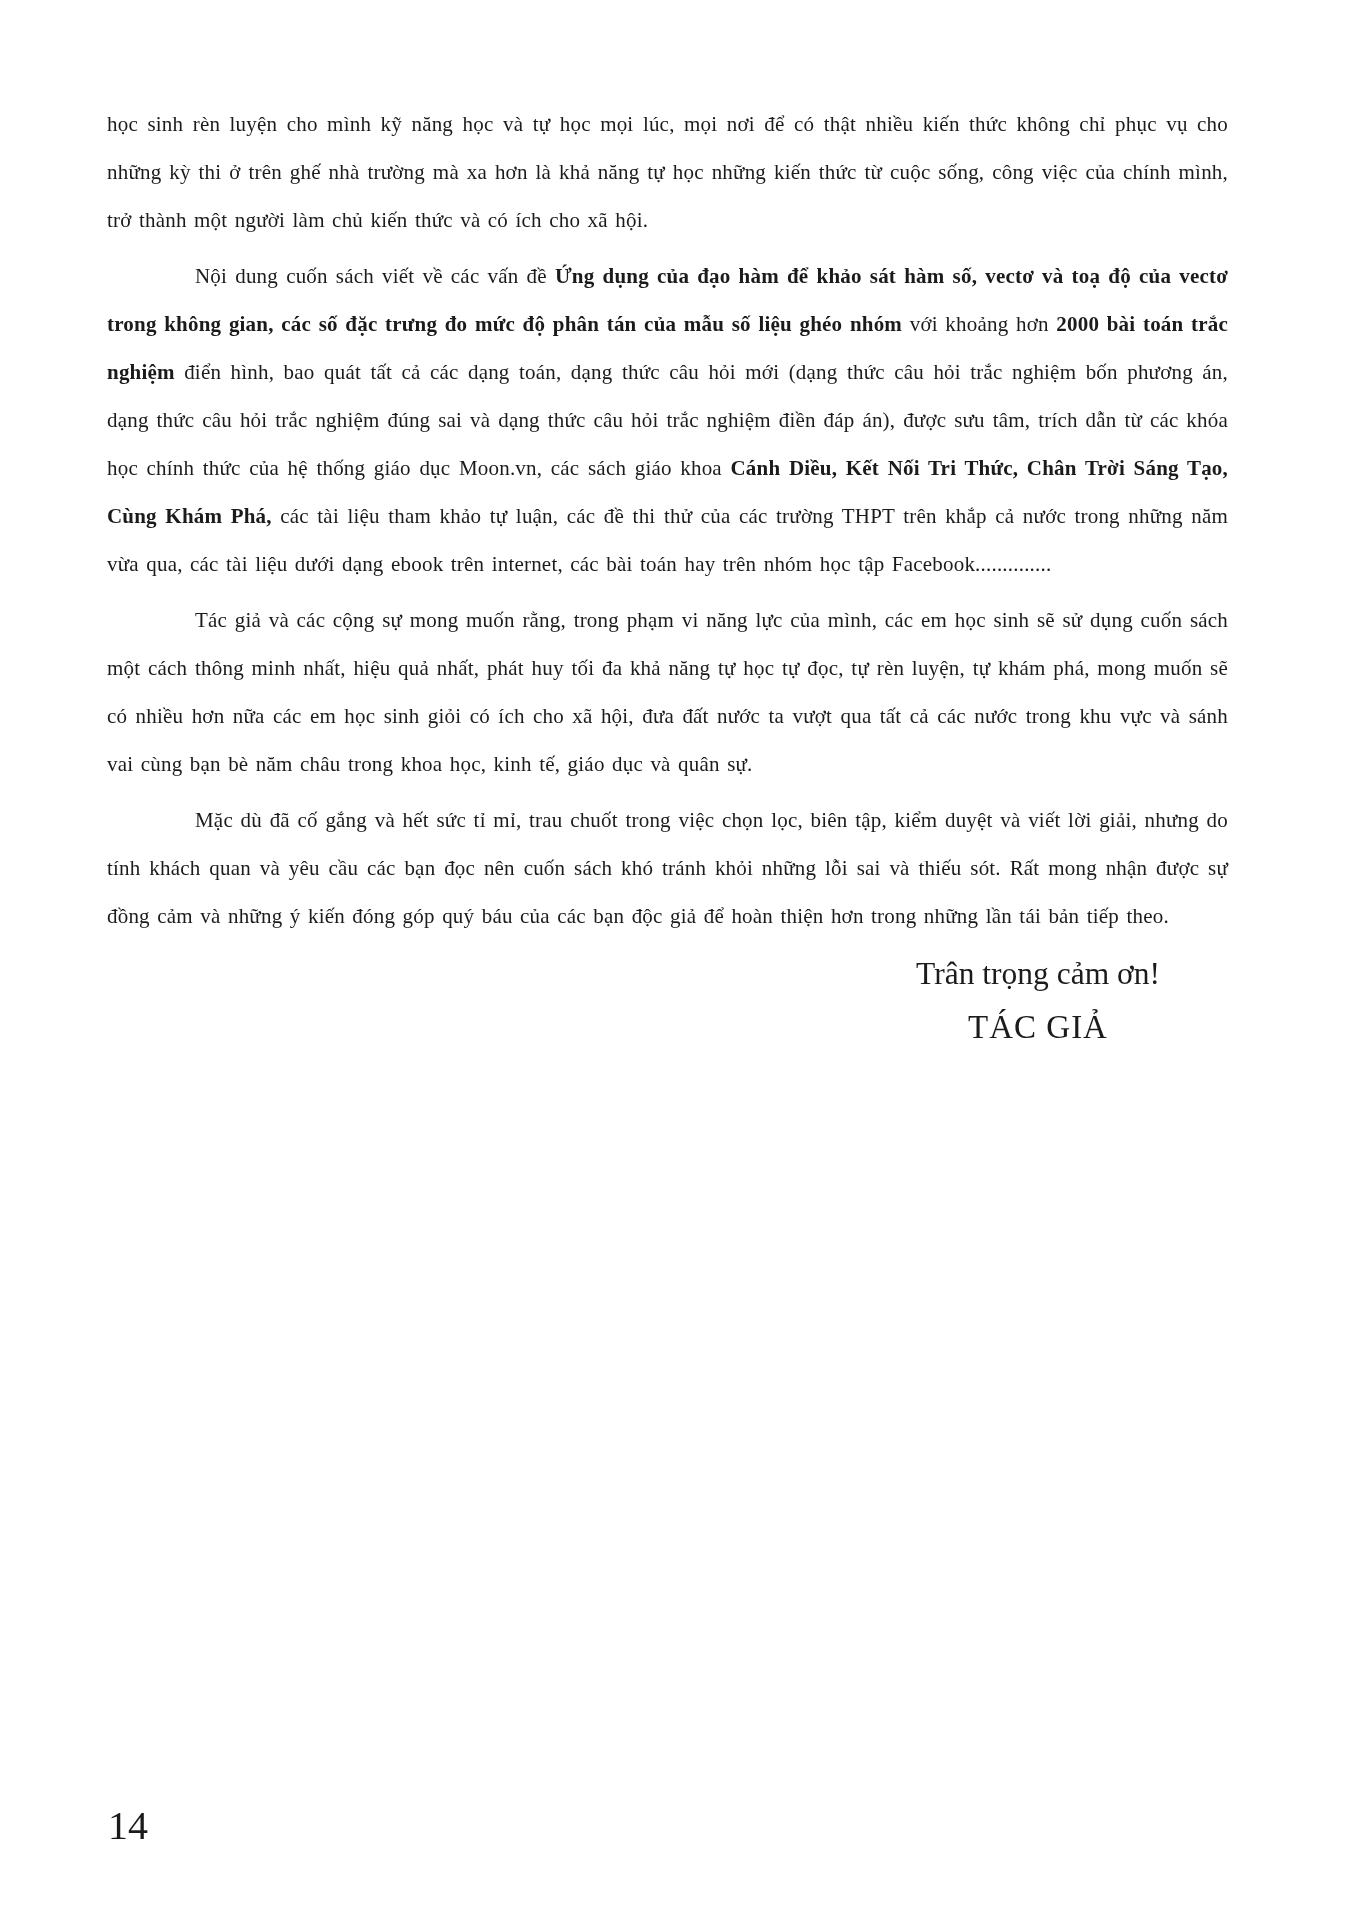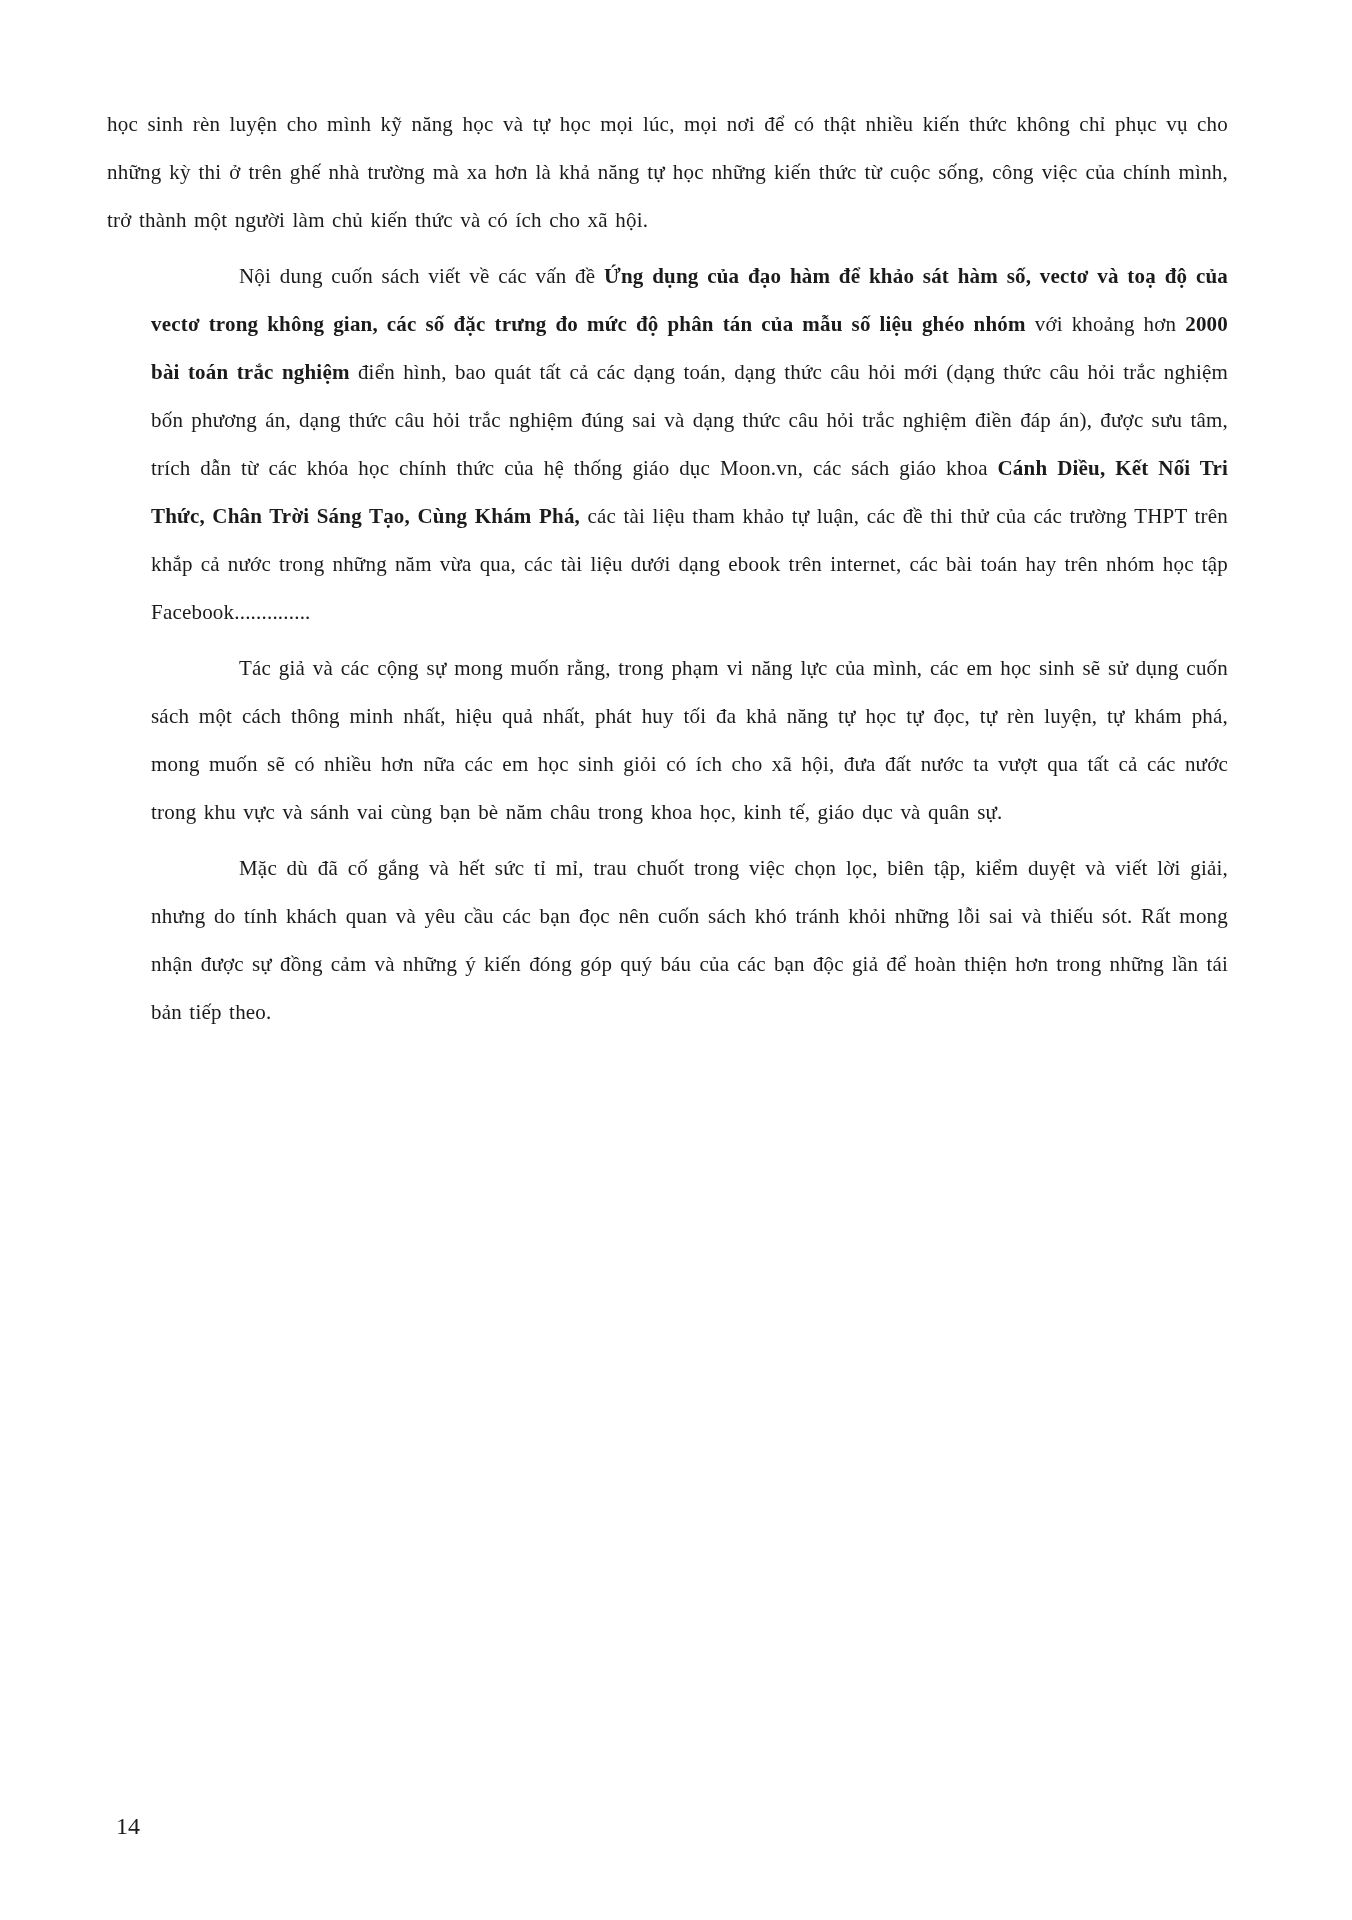--- a/index.html
+++ b/index.html
@@ -23,55 +23,59 @@
   }
   .para {
     margin: 0;
     font-size: 21px;
     line-height: 48px;
     text-align: justify;
     letter-spacing: 0.2px;
     word-spacing: 2px;
   }
   .para + .para { margin-top: 8px; }
-  .indent { text-indent: 88px; margin-left: 44px; }
+  .indent { text-indent: 88px; }
   .b { font-weight: 700; }
   .signoff {
     width: 380px;
     margin: 8px 0 0 auto;
     text-align: center;
   }
   .closing {
     margin: 0;
     font-size: 31.5px;
     line-height: 52px;
   }
   .author {
     margin: 0;
     font-size: 33px;
     line-height: 54px;
     letter-spacing: 1px;
   }
   .page-number {
     position: absolute;
-    left: 116px;
+    left: 108px;
     top: 1806px;
-    font-size: 24px;
+    font-size: 40px;
     line-height: 40px;
   }
 </style>
 </head>
 <body>
 
 <main class="content">
 
   <p class="para">học sinh rèn luyện cho mình kỹ năng học và tự học mọi lúc, mọi nơi để có thật nhiều kiến thức không chỉ phục vụ cho những kỳ thi ở trên ghế nhà trường mà xa hơn là khả năng tự học những kiến thức từ cuộc sống, công việc của chính mình, trở thành một người làm chủ kiến thức và có ích cho xã hội.</p>
 
   <p class="para indent"><span>Nội dung cuốn sách viết về các vấn đề </span><span class="b">Ứng dụng của đạo hàm để khảo sát hàm số, vectơ và toạ độ của vectơ trong không gian, các số đặc trưng đo mức độ phân tán của mẫu số liệu ghéo nhóm</span><span> với khoảng hơn </span><span class="b">2000 bài toán trắc nghiệm</span><span> điển hình, bao quát tất cả các dạng toán, dạng thức câu hỏi mới (dạng thức câu hỏi trắc nghiệm bốn phương án, dạng thức câu hỏi trắc nghiệm đúng sai và dạng thức câu hỏi trắc nghiệm điền đáp án), được sưu tâm, trích dẫn từ các khóa học chính thức của hệ thống giáo dục Moon.vn, các sách giáo khoa </span><span class="b">Cánh Diều, Kết Nối Tri Thức, Chân Trời Sáng Tạo, Cùng Khám Phá,</span><span> các tài liệu tham khảo tự luận, các đề thi thử của các trường THPT trên khắp cả nước trong những năm vừa qua, các tài liệu dưới dạng ebook trên internet, các bài toán hay trên nhóm học tập Facebook..............</span></p>
 
   <p class="para indent">Tác giả và các cộng sự mong muốn rằng, trong phạm vi năng lực của mình, các em học sinh sẽ sử dụng cuốn sách một cách thông minh nhất, hiệu quả nhất, phát huy tối đa khả năng tự học tự đọc, tự rèn luyện, tự khám phá, mong muốn sẽ có nhiều hơn nữa các em học sinh giỏi có ích cho xã hội, đưa đất nước ta vượt qua tất cả các nước trong khu vực và sánh vai cùng bạn bè năm châu trong khoa học, kinh tế, giáo dục và quân sự.</p>
 
   <p class="para indent">Mặc dù đã cố gắng và hết sức tỉ mỉ, trau chuốt trong việc chọn lọc, biên tập, kiểm duyệt và viết lời giải, nhưng do tính khách quan và yêu cầu các bạn đọc nên cuốn sách khó tránh khỏi những lỗi sai và thiếu sót. Rất mong nhận được sự đồng cảm và những ý kiến đóng góp quý báu của các bạn độc giả để hoàn thiện hơn trong những lần tái bản tiếp theo.</p>
 
+  <div class="signoff">
+    <p class="closing">Trân trọng cảm ơn!</p>
+    <p class="author">TÁC GIẢ</p>
+  </div>
 
 </main>
 
 <div class="page-number">14</div>
 
 </body></html>

